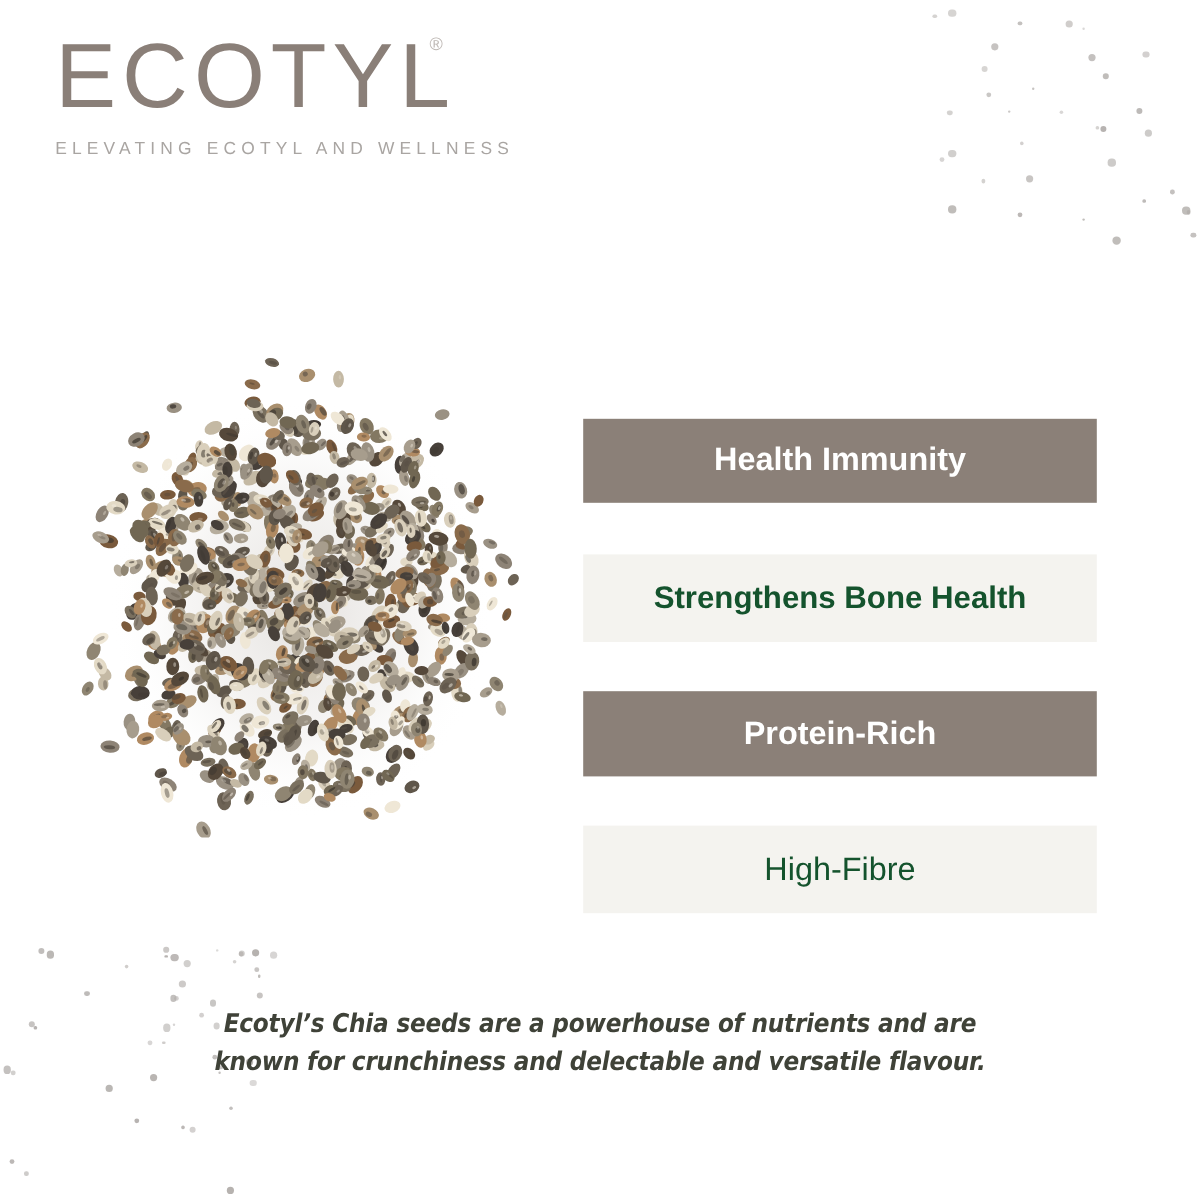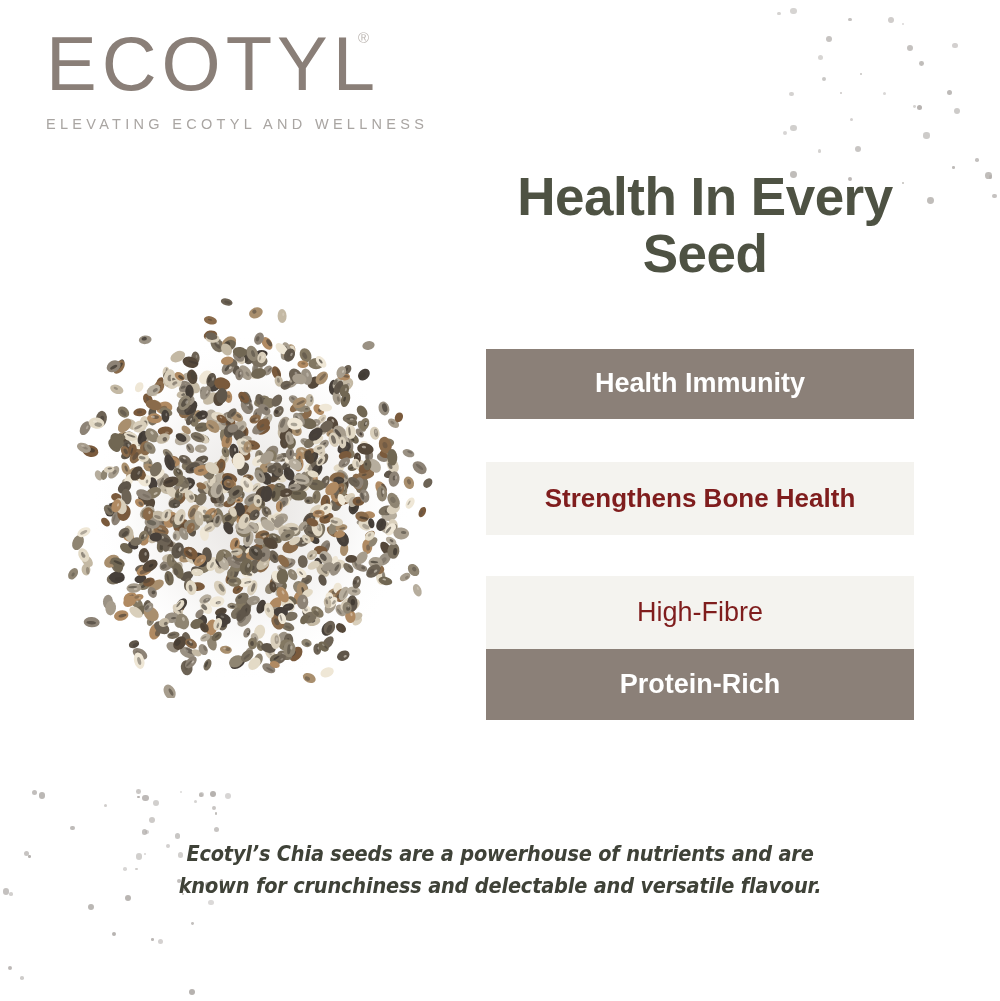--- a/index.html
+++ b/index.html
@@ -69,21 +69,21 @@
     position:absolute;
     left:486px; top:349px; width:428px;
   }
   .bar {
     width:100%;
     display:flex; align-items:center; justify-content:center;
     text-align:center;
     line-height:1.1;
   }
   .bar-dark  { background:#8b8078; color:#ffffff; }
-  .bar-light { background:#f4f3ef; color:#7f1d1d; }
+  .bar-light { background:#f4f3ef; color:#14532d; }
   .bar-label { display:block; padding:0 14px; }
   .bar-0 { height:70px; margin-bottom:43px; font-size:27px; font-weight:700; }
   .bar-1 { height:73px; margin-bottom:41px; font-size:26px; font-weight:700; }
   .bar-2 { height:71px; margin-bottom:41px; font-size:27px; font-weight:700; }
   .bar-3 { height:73px; font-size:27px; font-weight:400; }
 
   
   .product-photo {
     position:absolute;
     left:55px; top:268px;
@@ -199,24 +199,20 @@
     </div>
 
   <div class="logo-block">
     <div class="logo-wordmark">
       <span>ECOTYL</span>
       <span class="logo-reg">®</span>
     </div>
     <div class="logo-tagline">ELEVATING ECOTYL AND WELLNESS</div>
   </div>
 
-  <h1 class="headline">
-    <span>Health In Every</span><br>
-    <span>Seed</span>
-  </h1>
 
   <div class="product-photo">
     <svg viewBox="0 0 400 430" xmlns="http://www.w3.org/2000/svg">
       <defs>
         <radialGradient id="shadowGrad" cx="50%" cy="50%" r="50%">
           <stop offset="0%" stop-color="#cfcac5" stop-opacity="0.55"></stop>
           <stop offset="60%" stop-color="#ddd9d5" stop-opacity="0.25"></stop>
           <stop offset="100%" stop-color="#ffffff" stop-opacity="0"></stop>
         </radialGradient>
       </defs>
@@ -1993,25 +1989,25 @@
     </svg>
   </div>
 
   <div class="benefits">
     <div class="bar bar-dark bar-0">
       <span class="bar-label">Health Immunity</span>
     </div>
     <div class="bar bar-light bar-1">
       <span class="bar-label">Strengthens Bone Health</span>
     </div>
+    <div class="bar bar-dark bar-2">
+      <span class="bar-label">Protein-Rich</span>
+    </div>
     <div class="bar bar-light bar-3">
       <span class="bar-label">High-Fibre</span>
-    </div>
-    <div class="bar bar-dark bar-2">
-      <span class="bar-label">Protein-Rich</span>
     </div>
   </div>
 
   <p class="caption">
     <span>Ecotyl’s Chia seeds are a powerhouse of nutrients and are known for</span>
     <span>crunchiness and delectable and versatile flavour.</span>
   </p>
 
 </div>
 

